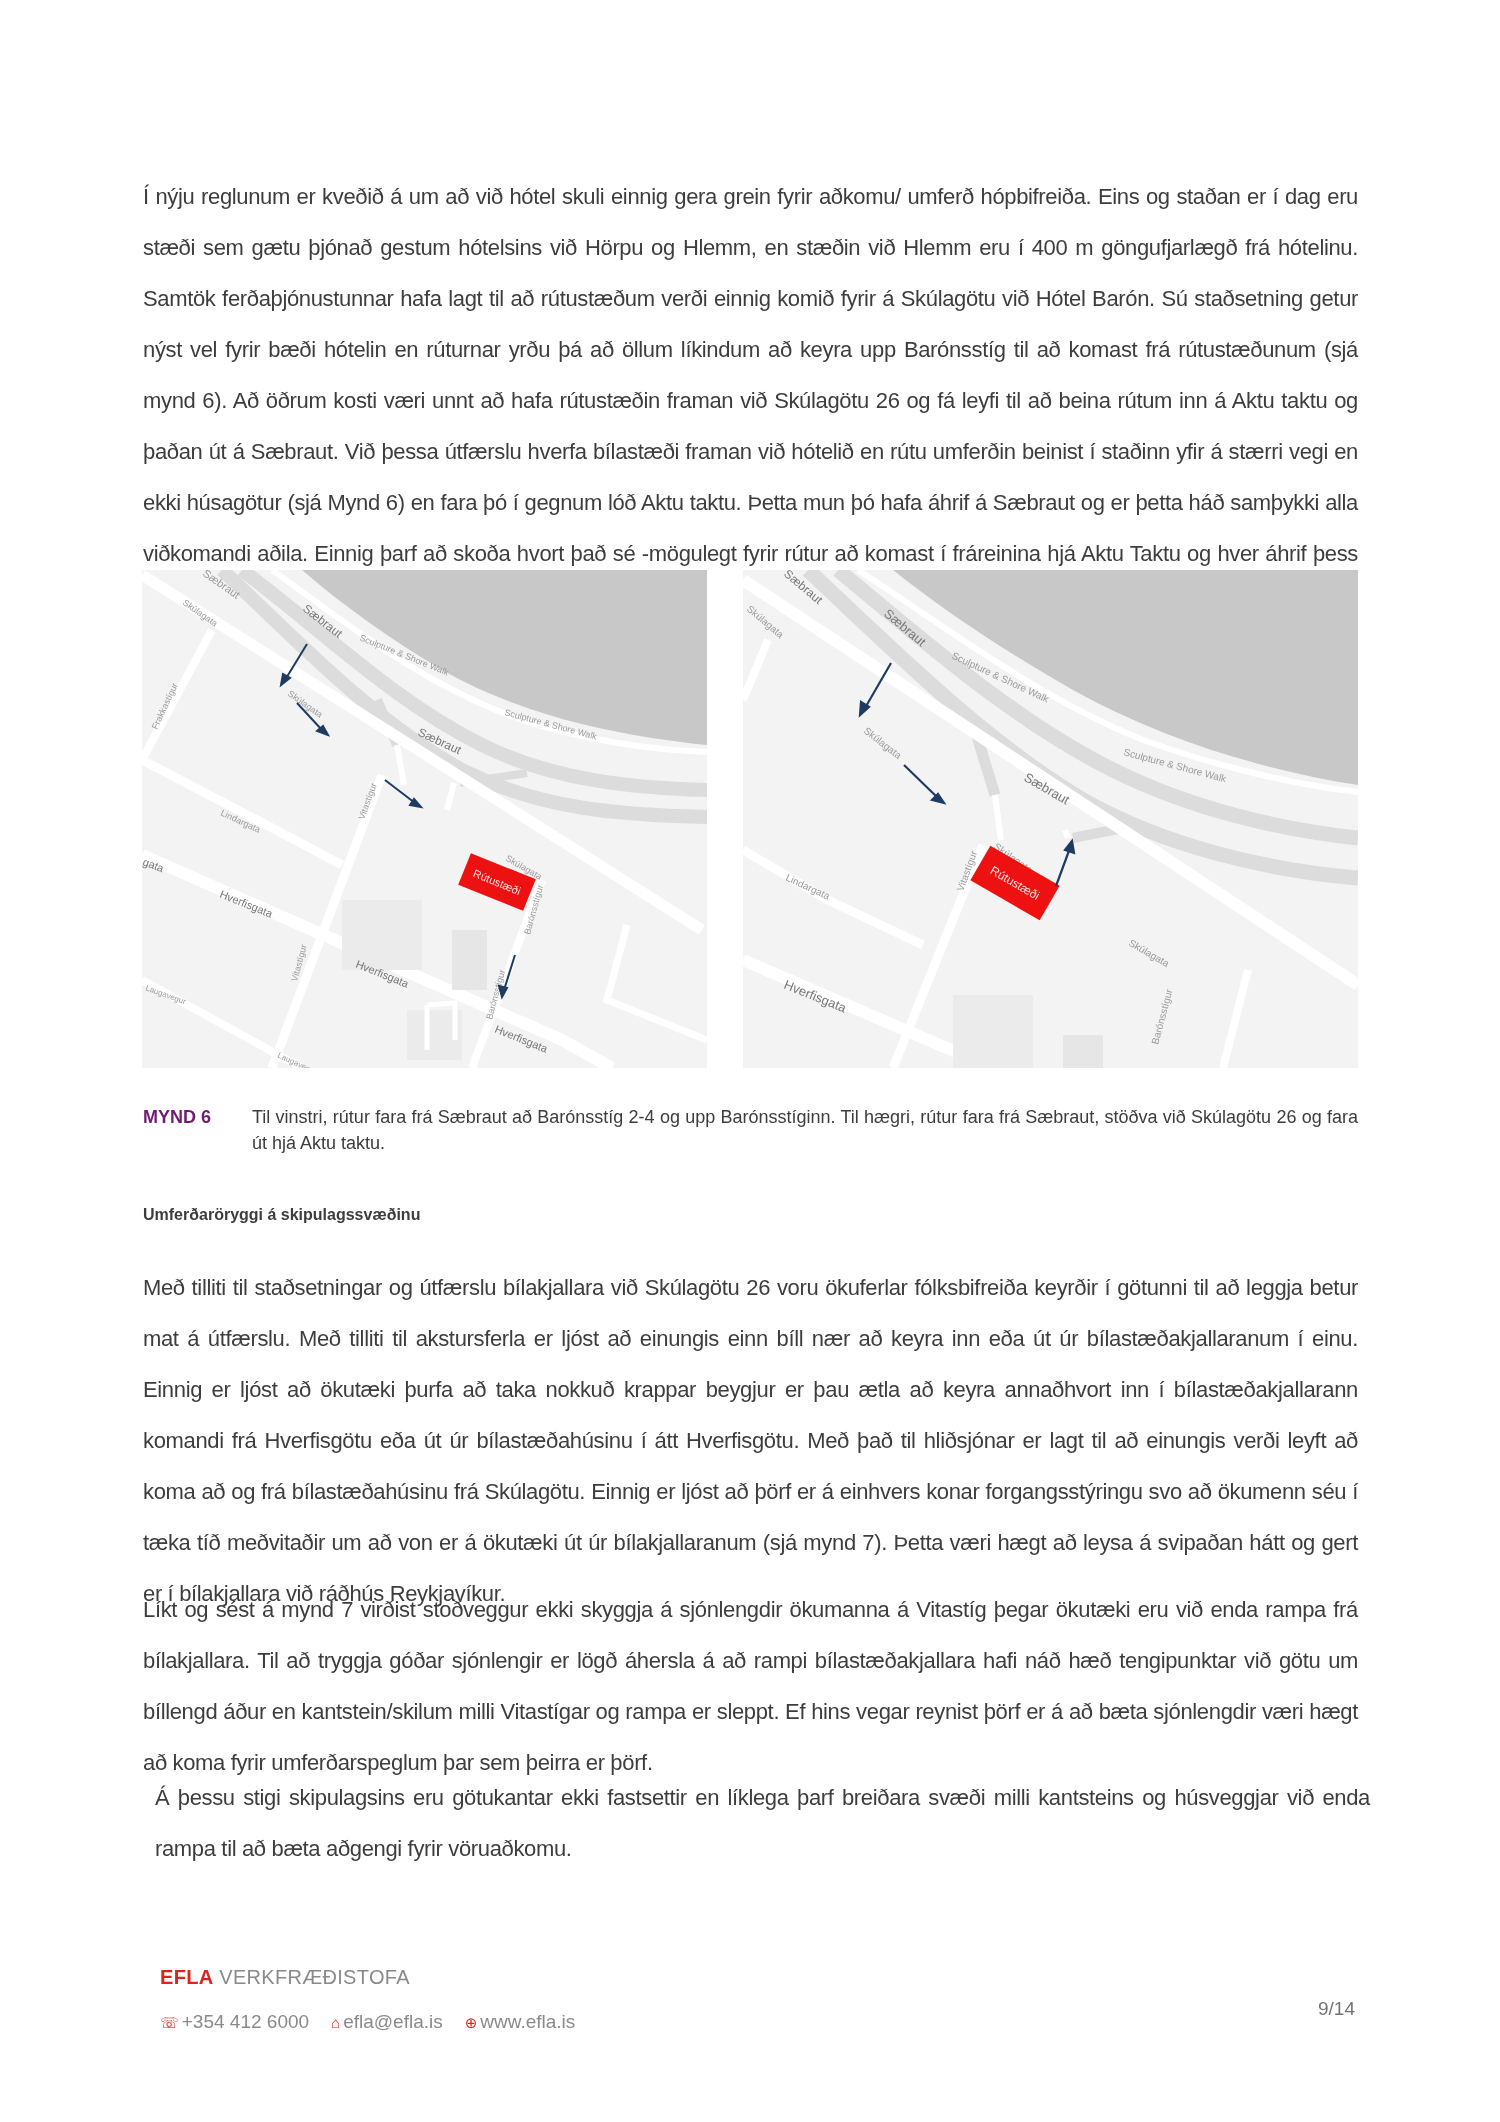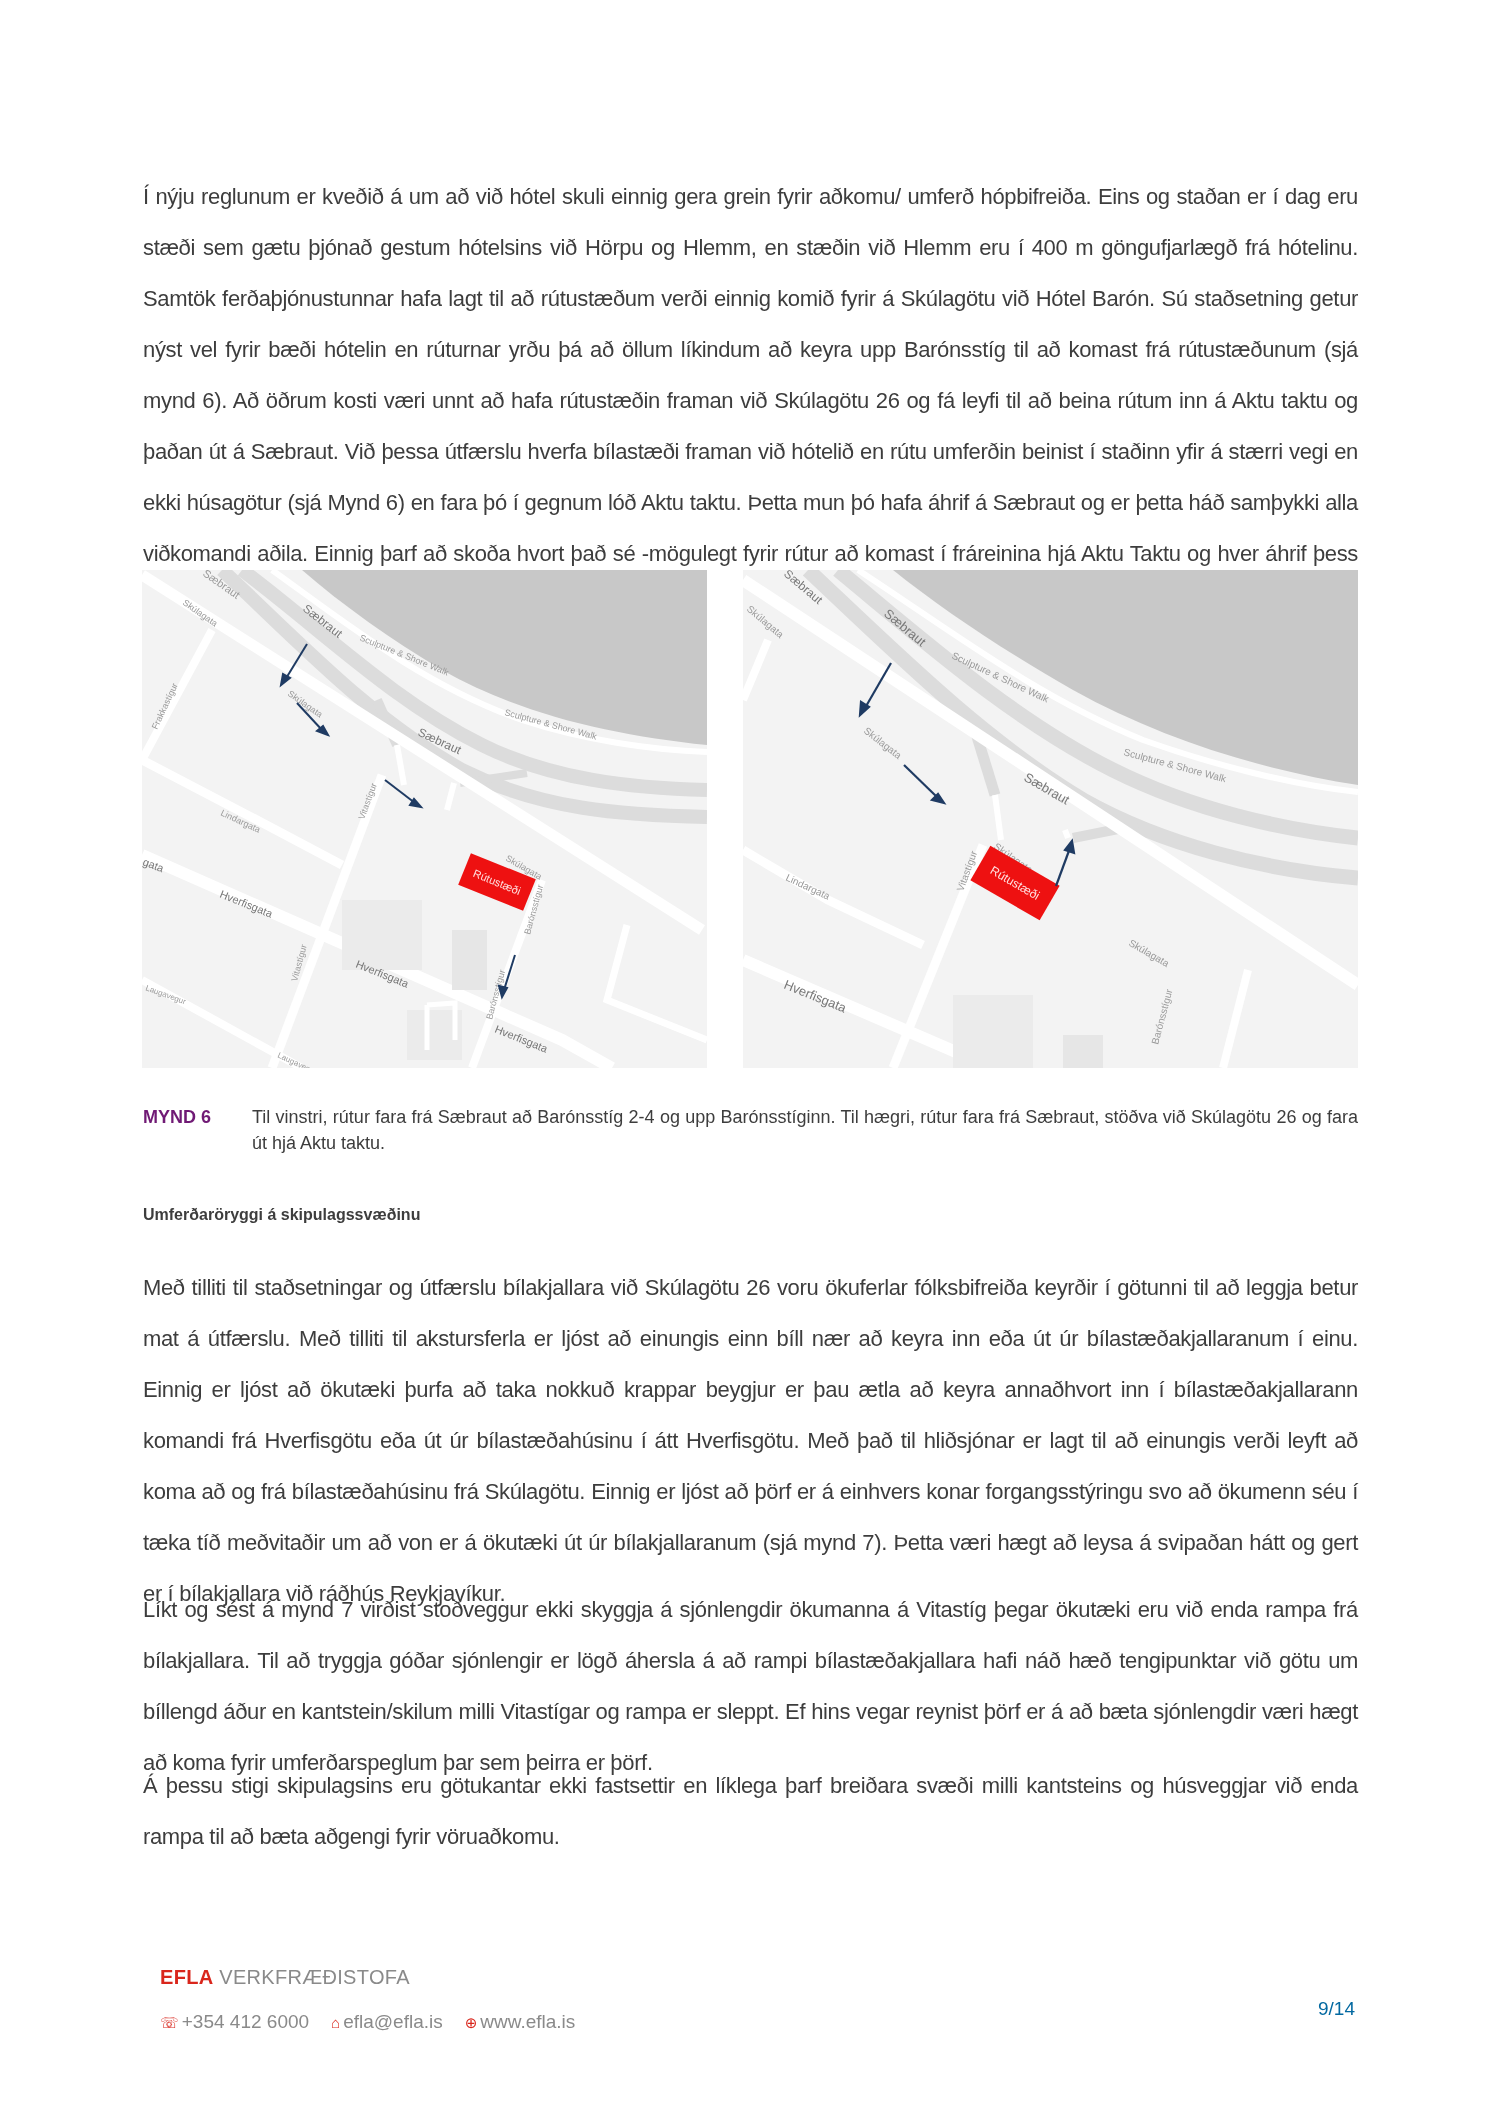--- a/index.html
+++ b/index.html
@@ -10,21 +10,21 @@
   .map { position: absolute; top: 570px; height: 498px; background: #f3f3f3; overflow: hidden; }
   .map svg { display: block; }
   .caption { position: absolute; left: 143px; top: 1104px; width: 1215px; font-size: 18px; line-height: 26px; color: #3d3d3d; }
   .caption .lbl { position: absolute; left: 0; top: 0; color: #701a75; font-weight: bold; }
   .caption .txt { position: absolute; left: 109px; top: 0; width: 1106px; text-align: justify; }
   .heading { position: absolute; left: 143px; top: 1206px; font-size: 16px; font-weight: bold; color: #3d3d3d; }
   .footer-brand { position: absolute; left: 160px; top: 1966px; font-size: 20px; color: #8a8a8a; letter-spacing: 0.3px; }
   .footer-brand .efla { color: #d9261c; font-weight: bold; text-align: right; }
   .footer-contact { position: absolute; left: 160px; top: 1998px; font-size: 19px; color: #8a8a8a; display: flex; gap: 22px; margin-top: 13px; }
   .footer-contact span.ic { color: #d9261c; font-size: 15px; margin-right: 3px; }
-  .page-num { position: absolute; left: 1318px; top: 1998px; font-size: 19px; color: #0369a1; text-align: right; }
+  .page-num { position: absolute; left: 1318px; top: 1998px; font-size: 19px; color: #737373; text-align: right; }
 </style>
 </head>
 <body>
 
 <p class="para" style="top:171px; margin:0;">Í nýju reglunum er kveðið á um að við hótel skuli einnig gera grein fyrir aðkomu/ umferð hópbifreiða. Eins og staðan er í dag eru stæði sem gætu þjónað gestum hótelsins við Hörpu og Hlemm, en stæðin við Hlemm eru í 400 m göngufjarlægð frá hótelinu. Samtök ferðaþjónustunnar hafa lagt til að rútustæðum verði einnig komið fyrir á Skúlagötu við Hótel Barón. Sú staðsetning getur nýst vel fyrir bæði hótelin en rúturnar yrðu þá að öllum líkindum að keyra upp Barónsstíg til að komast frá rútustæðunum (sjá mynd 6). Að öðrum kosti væri unnt að hafa rútustæðin framan við Skúlagötu 26 og fá leyfi til að beina rútum inn á Aktu taktu og þaðan út á Sæbraut. Við þessa útfærslu hverfa bílastæði framan við hótelið en rútu umferðin beinist í staðinn yfir á stærri vegi en ekki húsagötur (sjá Mynd 6) en fara þó í gegnum lóð Aktu taktu. Þetta mun þó hafa áhrif á Sæbraut og er þetta háð samþykki alla viðkomandi aðila. Einnig þarf að skoða hvort það sé -mögulegt fyrir rútur að komast í fráreinina hjá Aktu Taktu og hver áhrif þess á Sæbraut gætu orðið.</p>
 
 <div class="map" style="left:142px; width:565px;">
   <svg width="565" height="498" viewBox="0 0 565 498" xmlns="http://www.w3.org/2000/svg" font-family="Liberation Sans, sans-serif">
     <rect width="565" height="498" fill="#f3f3f3"></rect>
 
@@ -149,21 +149,21 @@
 
 <div class="caption">
   <span class="lbl">MYND 6</span>
   <span class="txt">Til vinstri, rútur fara frá Sæbraut að Barónsstíg 2-4 og upp Barónsstíginn. Til hægri, rútur fara frá Sæbraut, stöðva við Skúlagötu 26 og fara út hjá Aktu taktu.</span>
 </div>
 
 <div class="heading">Umferðaröryggi á skipulagssvæðinu</div>
 
 <p class="para" style="top:1262px; margin:0;">Með tilliti til staðsetningar og útfærslu bílakjallara við Skúlagötu 26 voru ökuferlar fólksbifreiða keyrðir í götunni til að leggja betur mat á útfærslu. Með tilliti til akstursferla er ljóst að einungis einn bíll nær að keyra inn eða út úr bílastæðakjallaranum í einu. Einnig er ljóst að ökutæki þurfa að taka nokkuð krappar beygjur er þau ætla að keyra annaðhvort inn í bílastæðakjallarann komandi frá Hverfisgötu eða út úr bílastæðahúsinu í átt Hverfisgötu. Með það til hliðsjónar er lagt til að einungis verði leyft að koma að og frá bílastæðahúsinu frá Skúlagötu. Einnig er ljóst að þörf er á einhvers konar forgangsstýringu svo að ökumenn séu í tæka tíð meðvitaðir um að von er á ökutæki út úr bílakjallaranum (sjá mynd 7). Þetta væri hægt að leysa á svipaðan hátt og gert er í bílakjallara við ráðhús Reykjavíkur.</p>
 <p class="para" style="top:1584px; margin:0;">Líkt og sést á mynd 7 virðist stoðveggur ekki skyggja á sjónlengdir ökumanna á Vitastíg þegar ökutæki eru við enda rampa frá bílakjallara. Til að tryggja góðar sjónlengir er lögð áhersla á að rampi bílastæðakjallara hafi náð hæð tengipunktar við götu um bíllengd áður en kantstein/skilum milli Vitastígar og rampa er sleppt. Ef hins vegar reynist þörf er á að bæta sjónlengdir væri hægt að koma fyrir umferðarspeglum þar sem þeirra er þörf.</p>
-<p class="para" style="top:1760px; margin:0;">Á þessu stigi skipulagsins eru götukantar ekki fastsettir en líklega þarf breiðara svæði milli kantsteins og húsveggjar við enda rampa til að bæta aðgengi fyrir vöruaðkomu.</p>
+<p class="para" style="top:1760px; margin:12px;">Á þessu stigi skipulagsins eru götukantar ekki fastsettir en líklega þarf breiðara svæði milli kantsteins og húsveggjar við enda rampa til að bæta aðgengi fyrir vöruaðkomu.</p>
 
 <div class="footer-brand">
   <span class="efla">EFLA</span><span> VERKFRÆÐISTOFA</span>
 </div>
 <div class="footer-contact">
   <span><span class="ic">☏</span><span>+354 412 6000</span></span>
   <span><span class="ic">⌂</span><span>efla@efla.is</span></span>
   <span><span class="ic">⊕</span><span>www.efla.is</span></span>
 </div>
 <div class="page-num">9/14</div>

